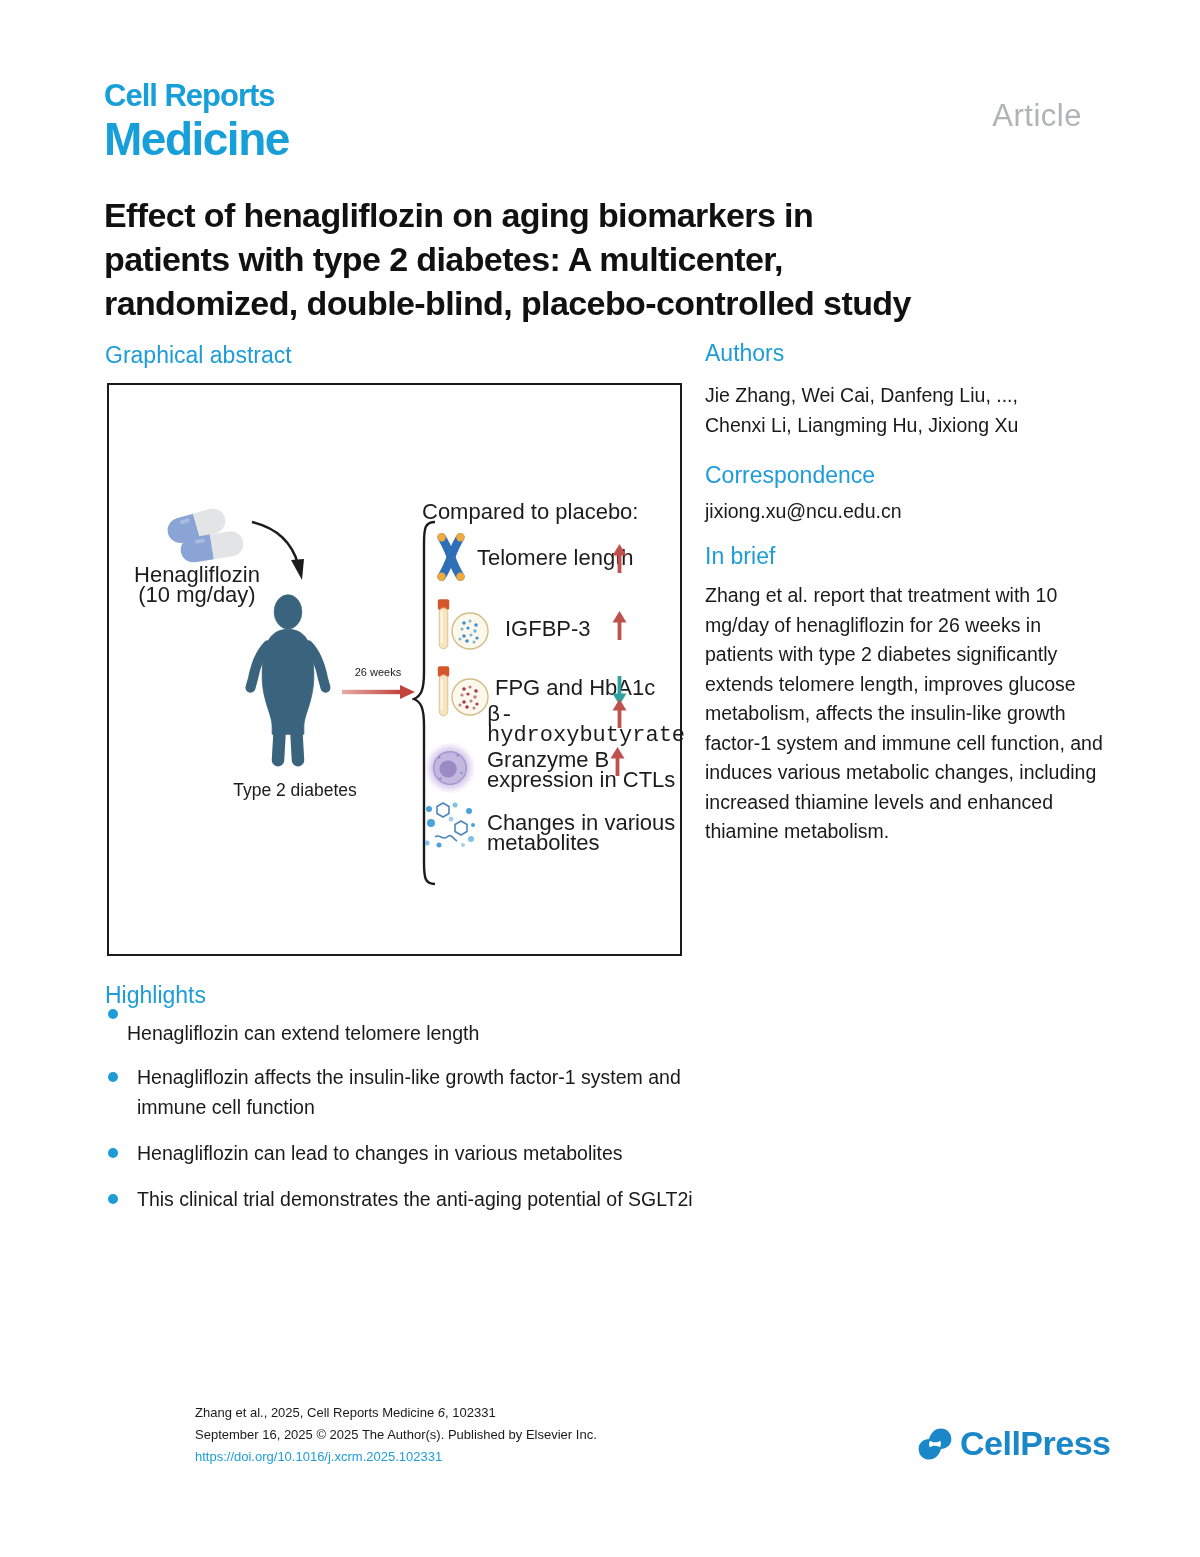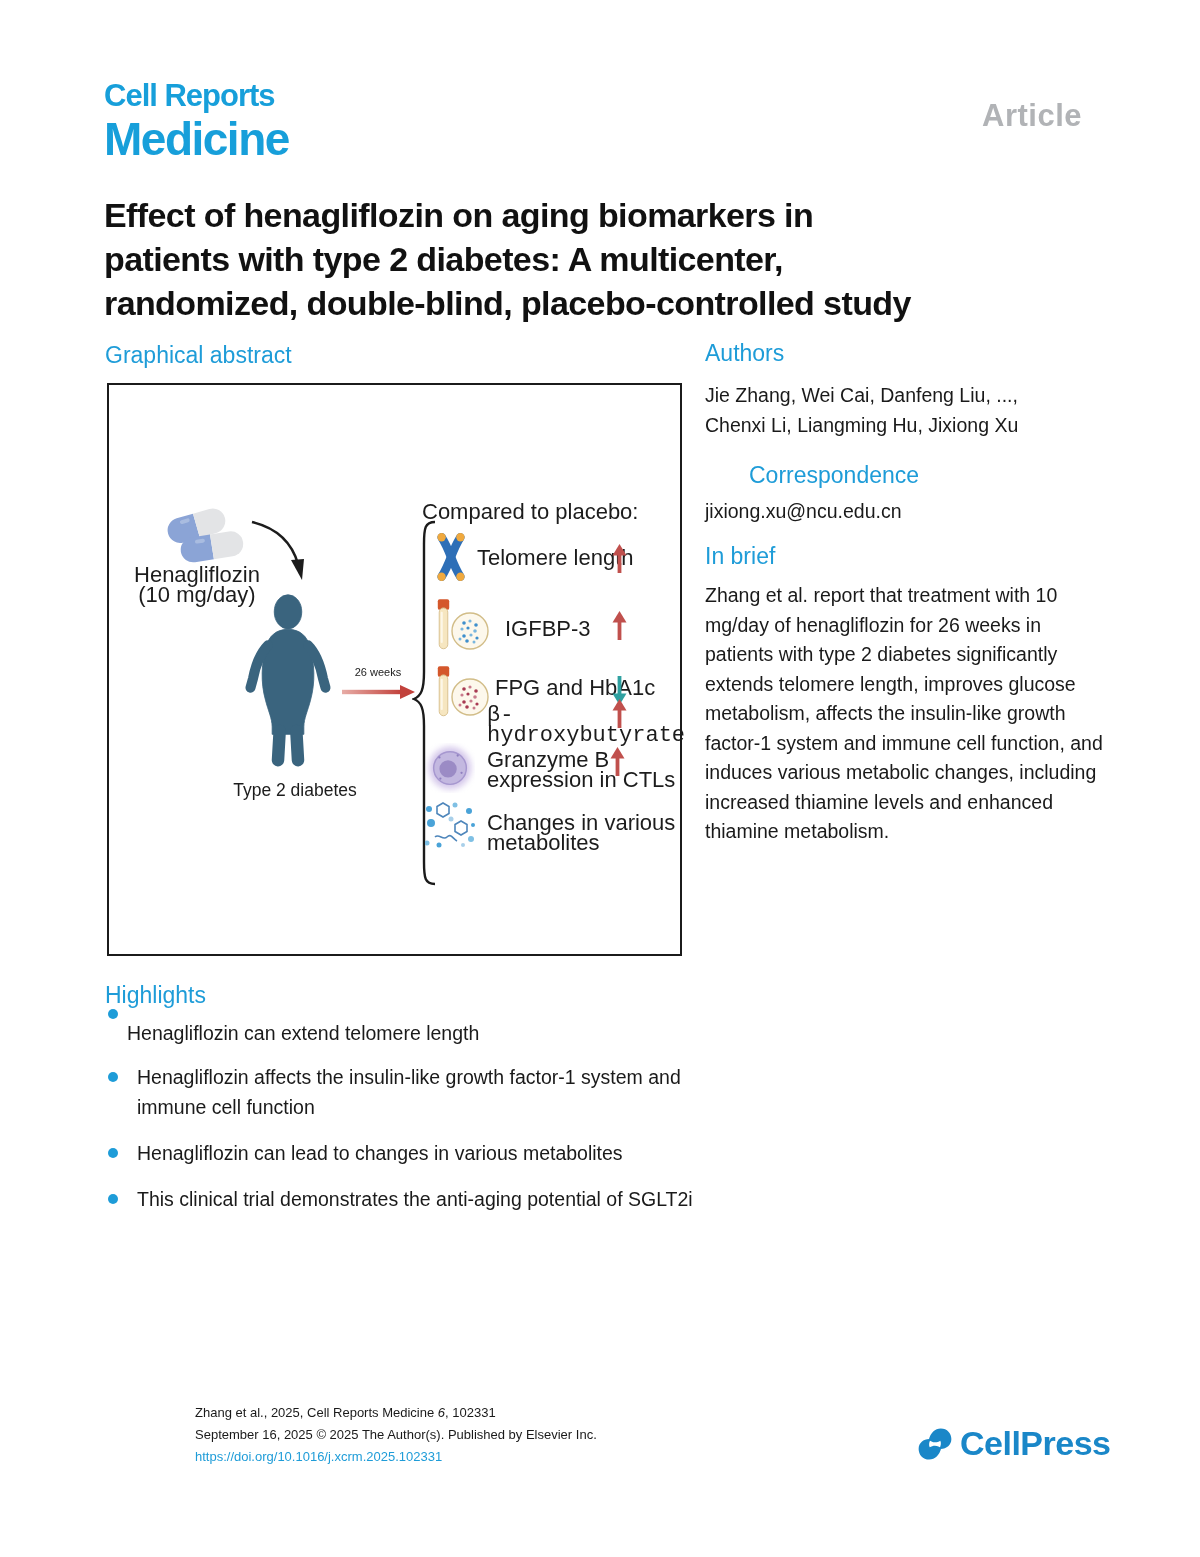--- a/index.html
+++ b/index.html
@@ -3,39 +3,39 @@
 <meta charset="utf-8">
 <style>
   * { margin:0; padding:0; box-sizing:border-box; }
   body { background:#ffffff; font-family:"Liberation Sans","DejaVu Sans",sans-serif; color:#1c1c1c; }
   .page { position:relative; width:1200px; height:1557px; background:#ffffff; overflow:hidden; margin:0 auto; }
 
   
   .logo { position:absolute; left:104px; top:80px; color:#179fda; font-weight:bold; line-height:1; }
   .logo-line1 { font-size:31px; letter-spacing:-1px; }
   .logo-line2 { font-size:46px; letter-spacing:-1.5px; margin-top:5px; }
-  .article-type { position:absolute; right:118px; top:98px; font-size:31px; font-weight:bold; color:#b1b3b6; letter-spacing:0.5px; }
+  .article-type { position:absolute; right:118px; top:98px; font-size:31px; font-weight:normal; color:#b1b3b6; letter-spacing:0.5px; }
 
   .title { position:absolute; left:104px; top:193px; width:1000px; font-size:34px; font-weight:bold; color:#111111; line-height:44px; letter-spacing:-0.6px; }
 
   .blue-heading { font-size:23px; color:#1e9cd8; font-weight:400; }
 
   
   .ga-heading { position:absolute; left:105px; top:342px; }
   .ga-box { position:absolute; left:107px; top:383px; width:575px; height:573px; border:2px solid #1b1b1b; background:#ffffff; }
   .ga-abs { position:absolute; }
   .fig-label { font-size:22px; color:#1c1c1c; line-height:20px; }
   .fig-label-sm { font-size:11px; color:#1c1c1c; }
   .center { text-align:center; }
 
   
   .right-col-heading { position:absolute; left:705px; }
   .authors-heading { top:340px; }
   .authors-names { position:absolute; left:705px; top:380px; font-size:19.5px; line-height:30px; color:#1a1a1a; }
-  .corr-heading { top:462px;margin-left:44px; }
+  .corr-heading { top:462px; }
   .corr-email { position:absolute; left:705px; top:500px; font-size:19.5px; color:#1a1a1a; }
   .inbrief-heading { top:543px; }
   .inbrief-text { position:absolute; left:705px; top:581px; width:398px; font-size:19.5px; line-height:29.5px; color:#1a1a1a; }
 
   
   .hl-heading { position:absolute; left:105px; top:982px; }
   .hl-item { position:absolute; left:108px; width:610px; display:flex; }
   .hl-dot { width:10px; height:10px; border-radius:50%; background:#1e9cd8; margin-top:9px; flex:0 0 10px; }
   .hl-text { margin-left:19px; font-size:19.5px; line-height:29.5px; color:#1a1a1a; width:575px; }
   .hl-1 { top:1000px;flex-direction:column; } .hl-2 { top:1063px; } .hl-3 { top:1139px; } .hl-4 { top:1185px; }

